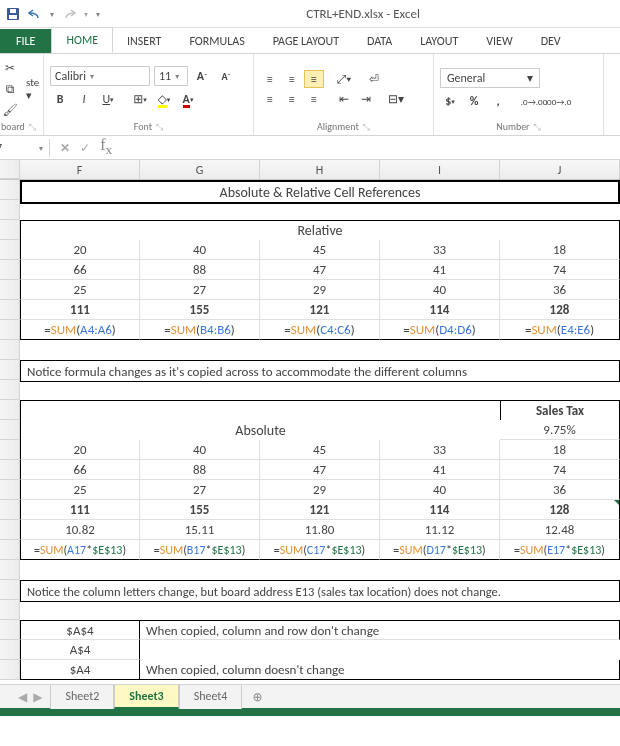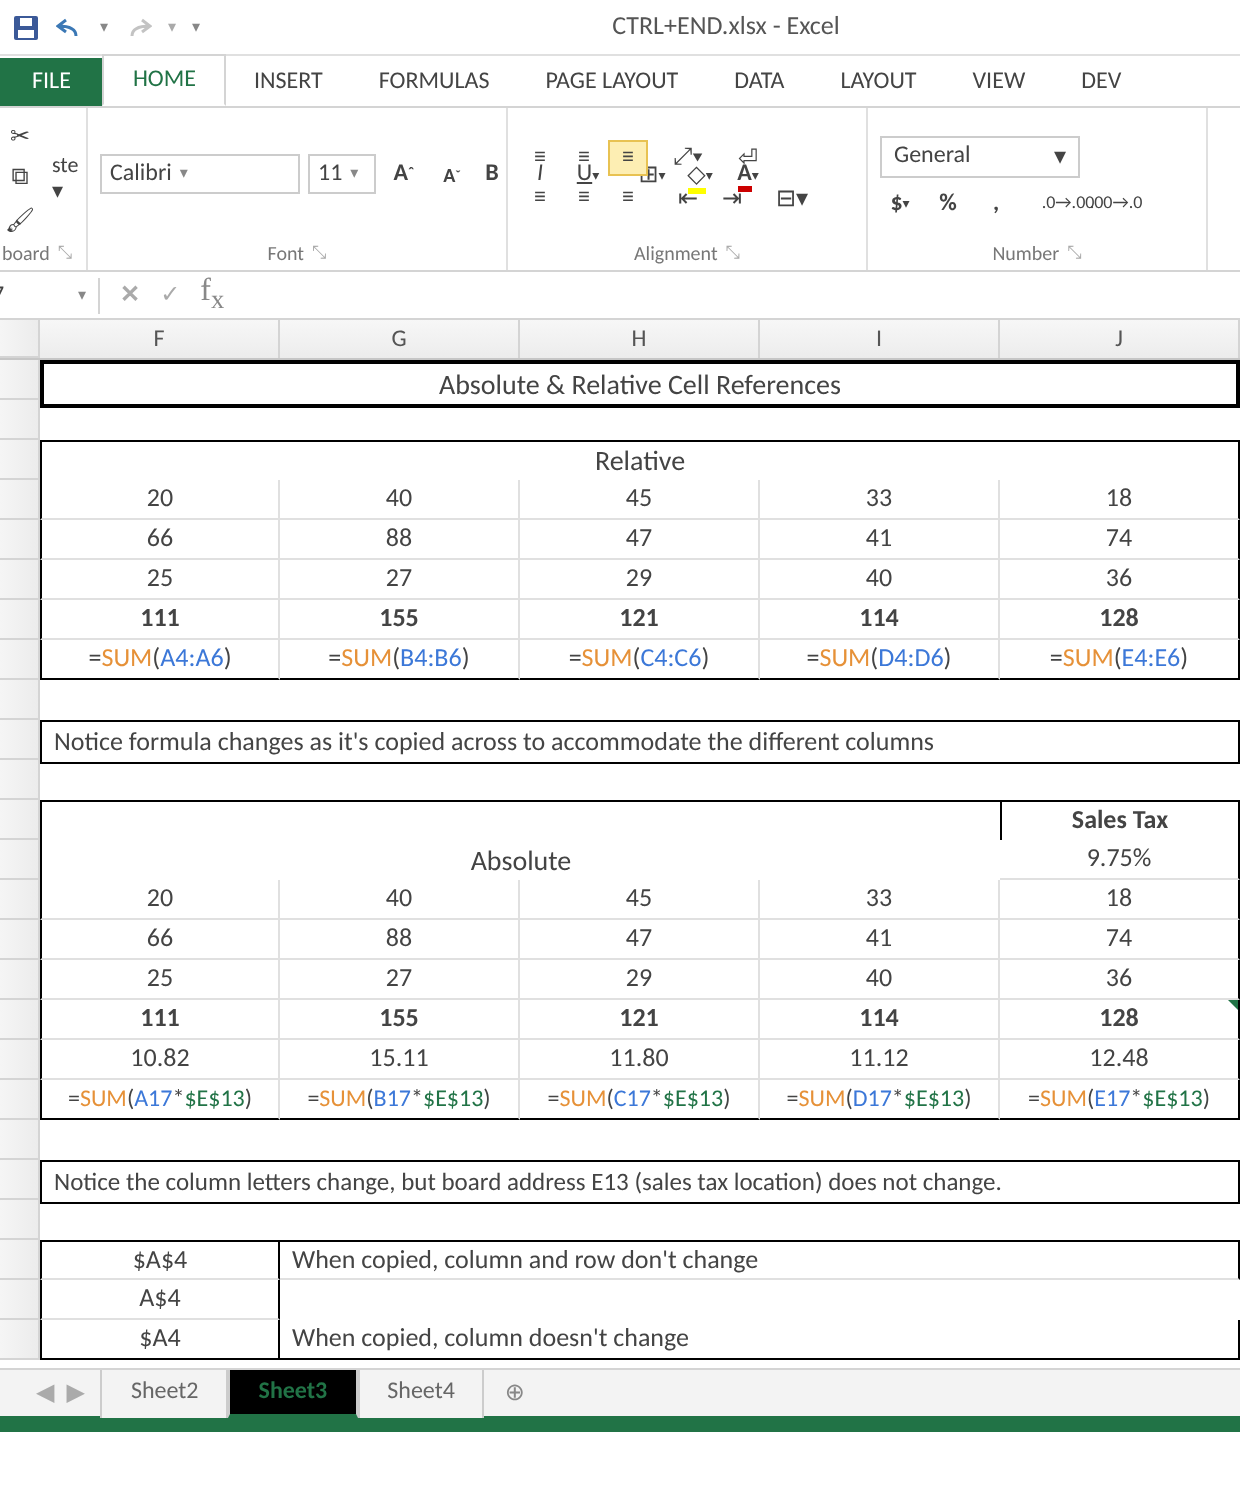--- a/index.html
+++ b/index.html
@@ -15,21 +15,21 @@
 .ribbon { display: flex; background: #fff; border-bottom: 1px solid #d4d4d4; height: 82px; }
 .rgroup { display: flex; flex-direction: column; border-right: 1px solid #e0e0e0; padding: 4px 6px 2px; }
 .rgroup-body { flex: 1; display: flex; align-items: center; gap: 6px; }
 .rgroup-label { font-size: 10px; color: #777; text-align: center; display: flex; align-items: center; justify-content: center; gap: 4px; }
 .rgroup-label .launcher { font-size: 9px; color: #aaa; }
 .clip-col { display: flex; flex-direction: column; gap: 3px; }
 .btn-sm { width: 20px; height: 18px; display: flex; align-items: center; justify-content: center; border: 1px solid transparent; }
 .font-box { border: 1px solid #ccc; padding: 2px 4px; font-size: 12px; background: #fff; display: flex; align-items: center; gap: 4px; }
 .font-box .dd { font-size: 8px; color: #888; }
 .font-row { display: flex; gap: 4px; align-items: center; margin-bottom: 4px; }
-.font-rows { display: flex; flex-direction: row; }
+.font-rows { display: flex; flex-direction: column; }
 .align-rows { display: flex; flex-direction: column; gap: 2px; }
 .align-row { display: flex; gap: 2px; }
 .num-rows { display: flex; flex-direction: column; gap: 4px; }
 .num-row { display: flex; gap: 4px; align-items: center; }
 .dropdown { border: 1px solid #ccc; padding: 2px 6px; font-size: 12px; display: flex; justify-content: space-between; align-items: center; min-width: 80px; background: #fff; }
 .formula-bar { display: flex; align-items: center; height: 24px; border-bottom: 1px solid #d4d4d4; background: #fff; }
 .name-box { width: 60px; border-right: 1px solid #d4d4d4; padding: 2px 6px; font-size: 12px; display: flex; justify-content: space-between; align-items: center; margin-left: -10px; }
 .fx-btns { display: flex; gap: 10px; padding: 0 10px; color: #aaa; align-items: center; }
 .fx-label { font-family: "Times New Roman", serif; font-size: 16px; color: #888; }
 .col-headers { display: flex; background: linear-gradient(#f7f7f7,#ececec); border-bottom: 1px solid #c6c6c6; height: 20px; }
@@ -42,21 +42,21 @@
 .section-cell { border: 1px solid #000; justify-content: center; font-size: 14px; }
 .num { justify-content: center; }
 .bold { font-weight: bold; }
 .formula-sum .op { color: #e69138; }
 .formula-sum .ref1 { color: #3c78d8; }
 .formula-abs .ref3 { color: #217346; }
 .notice { font-size: 13px; padding-left: 6px; }
 .sheet-tabs { display: flex; align-items: center; height: 24px; border-top: 1px solid #d4d4d4; background: #f3f3f3; padding-left: 10px; gap: 0; margin-top: 4px; }
 .stab-nav { display: flex; gap: 6px; padding: 0 8px; color: #aaa; }
 .stab { padding: 4px 14px; font-size: 12px; border-right: 1px solid #ccc; border-left: 1px solid #ccc; background: #f3f3f3; color: #666; }
-.stab.active { background: #000000; color: #217346; font-weight: bold; border-bottom: 2px solid #217346; }
+.stab.active { background: #fef9c3; color: #217346; font-weight: bold; border-bottom: 2px solid #217346; }
 .status { height: 8px; background: #217346; }
 .tri { position: absolute; top:0; right:0; width:0; height:0; border-left:5px solid transparent; border-top:5px solid #217346; }
 .cell-rel { position: relative; }
 </style>
 </head>
 <body>
 
 <div class="titlebar">
   <div class="qat">
     <span>

